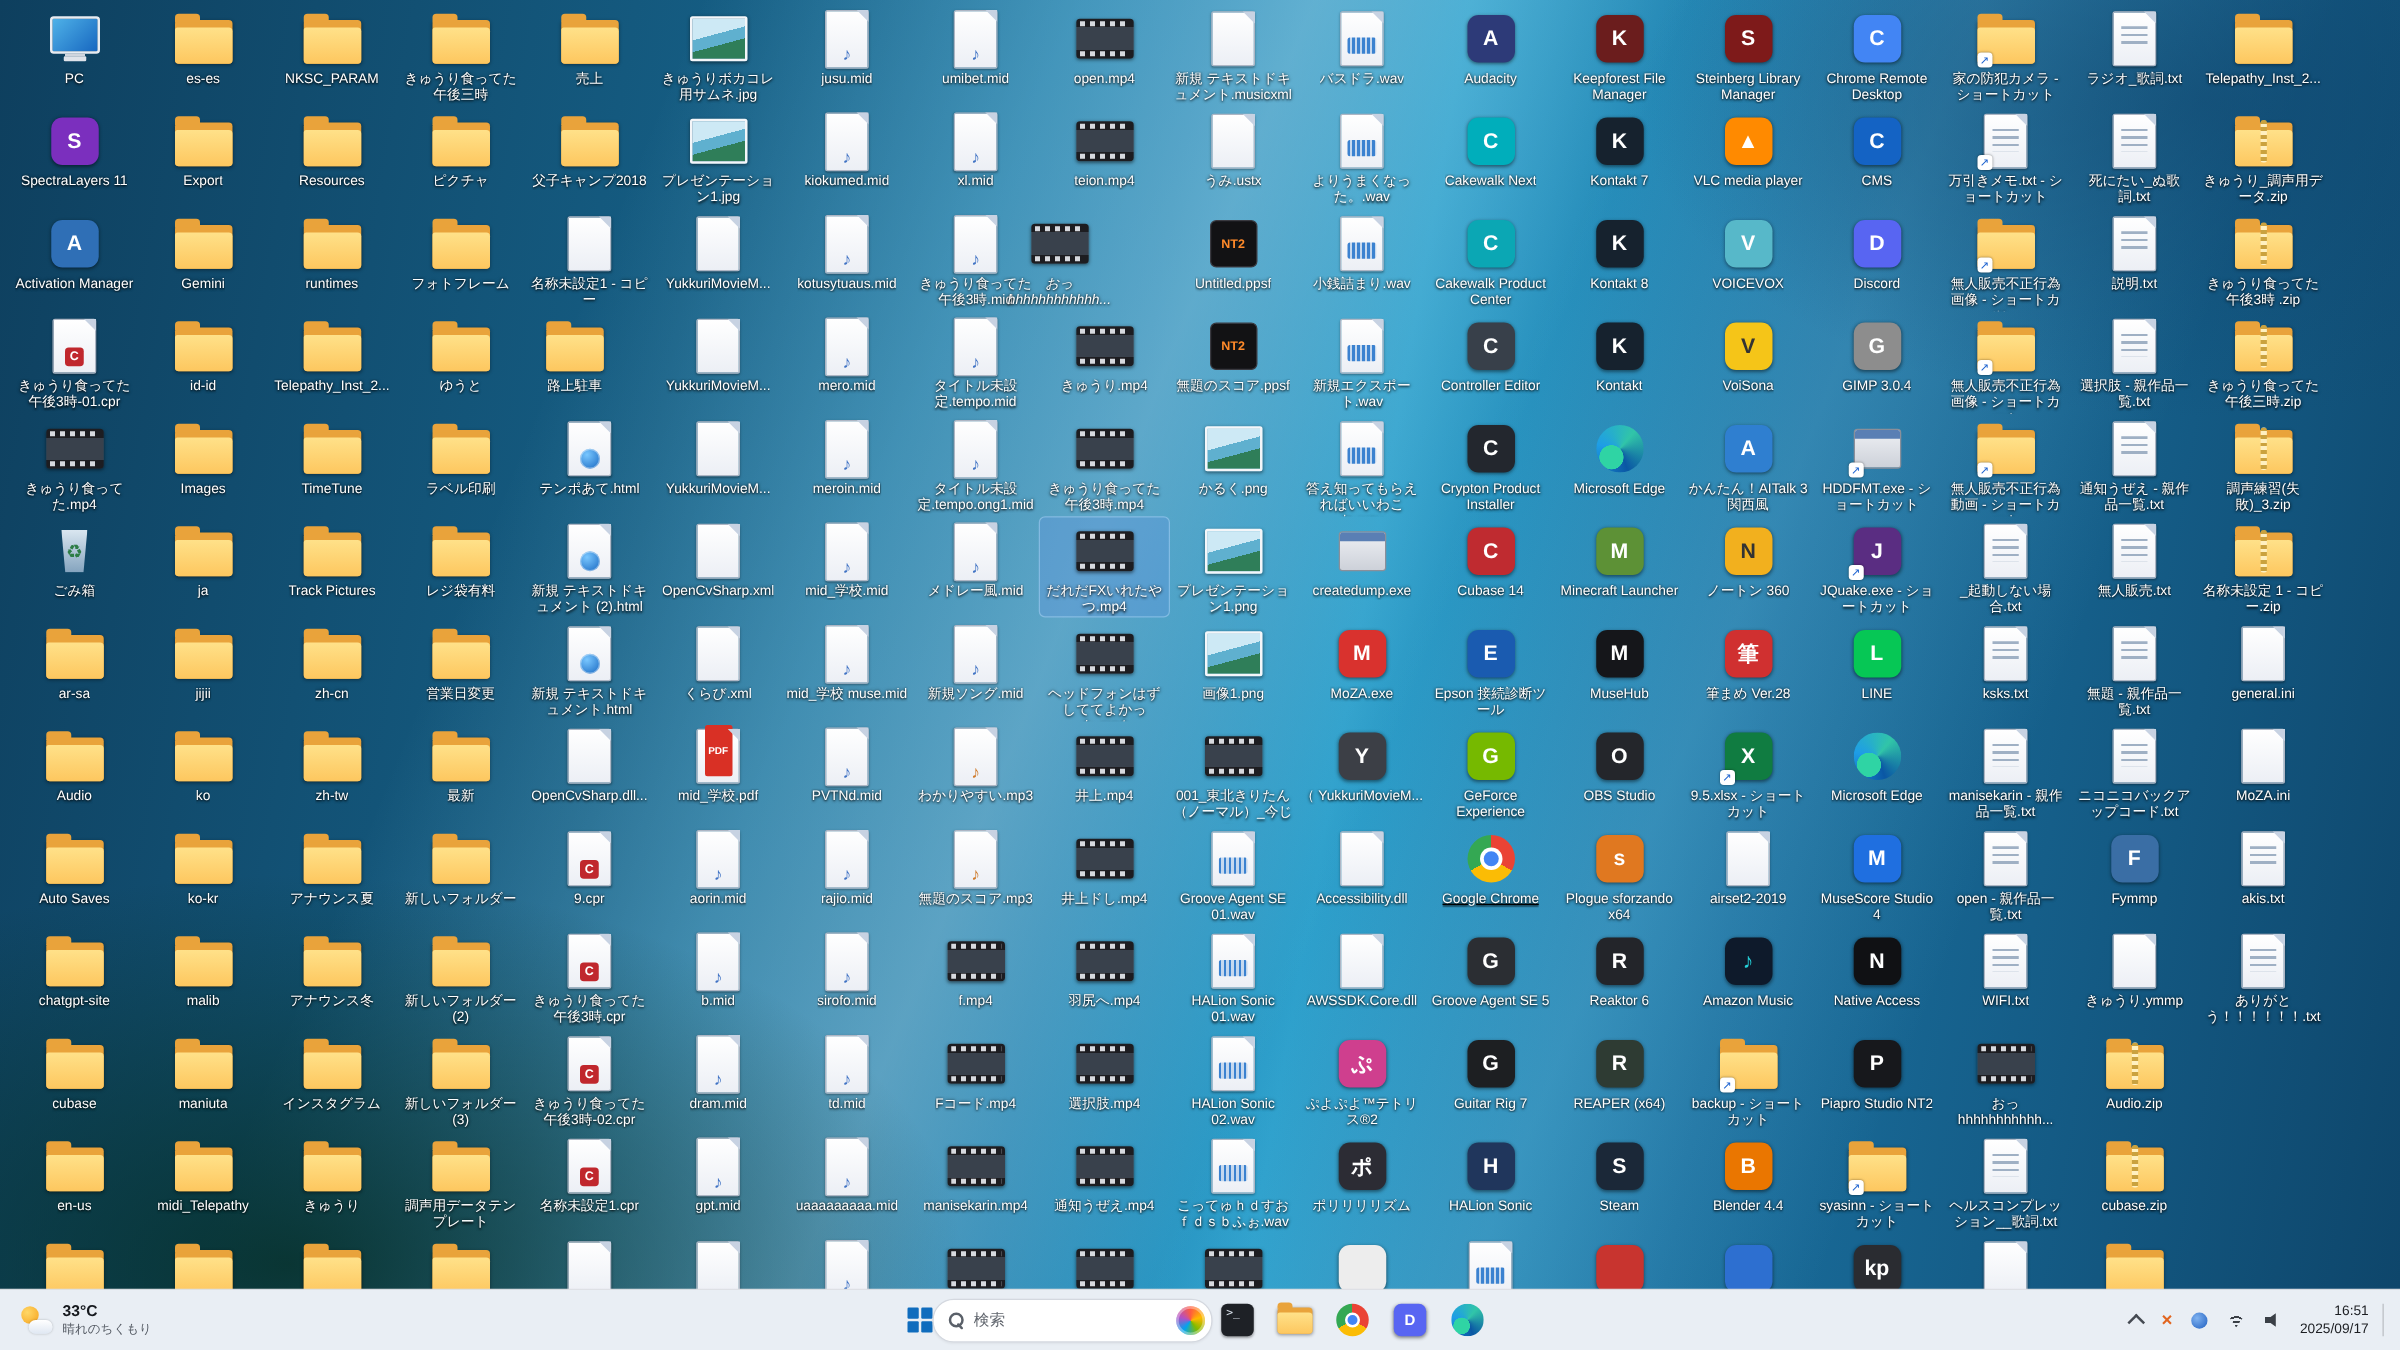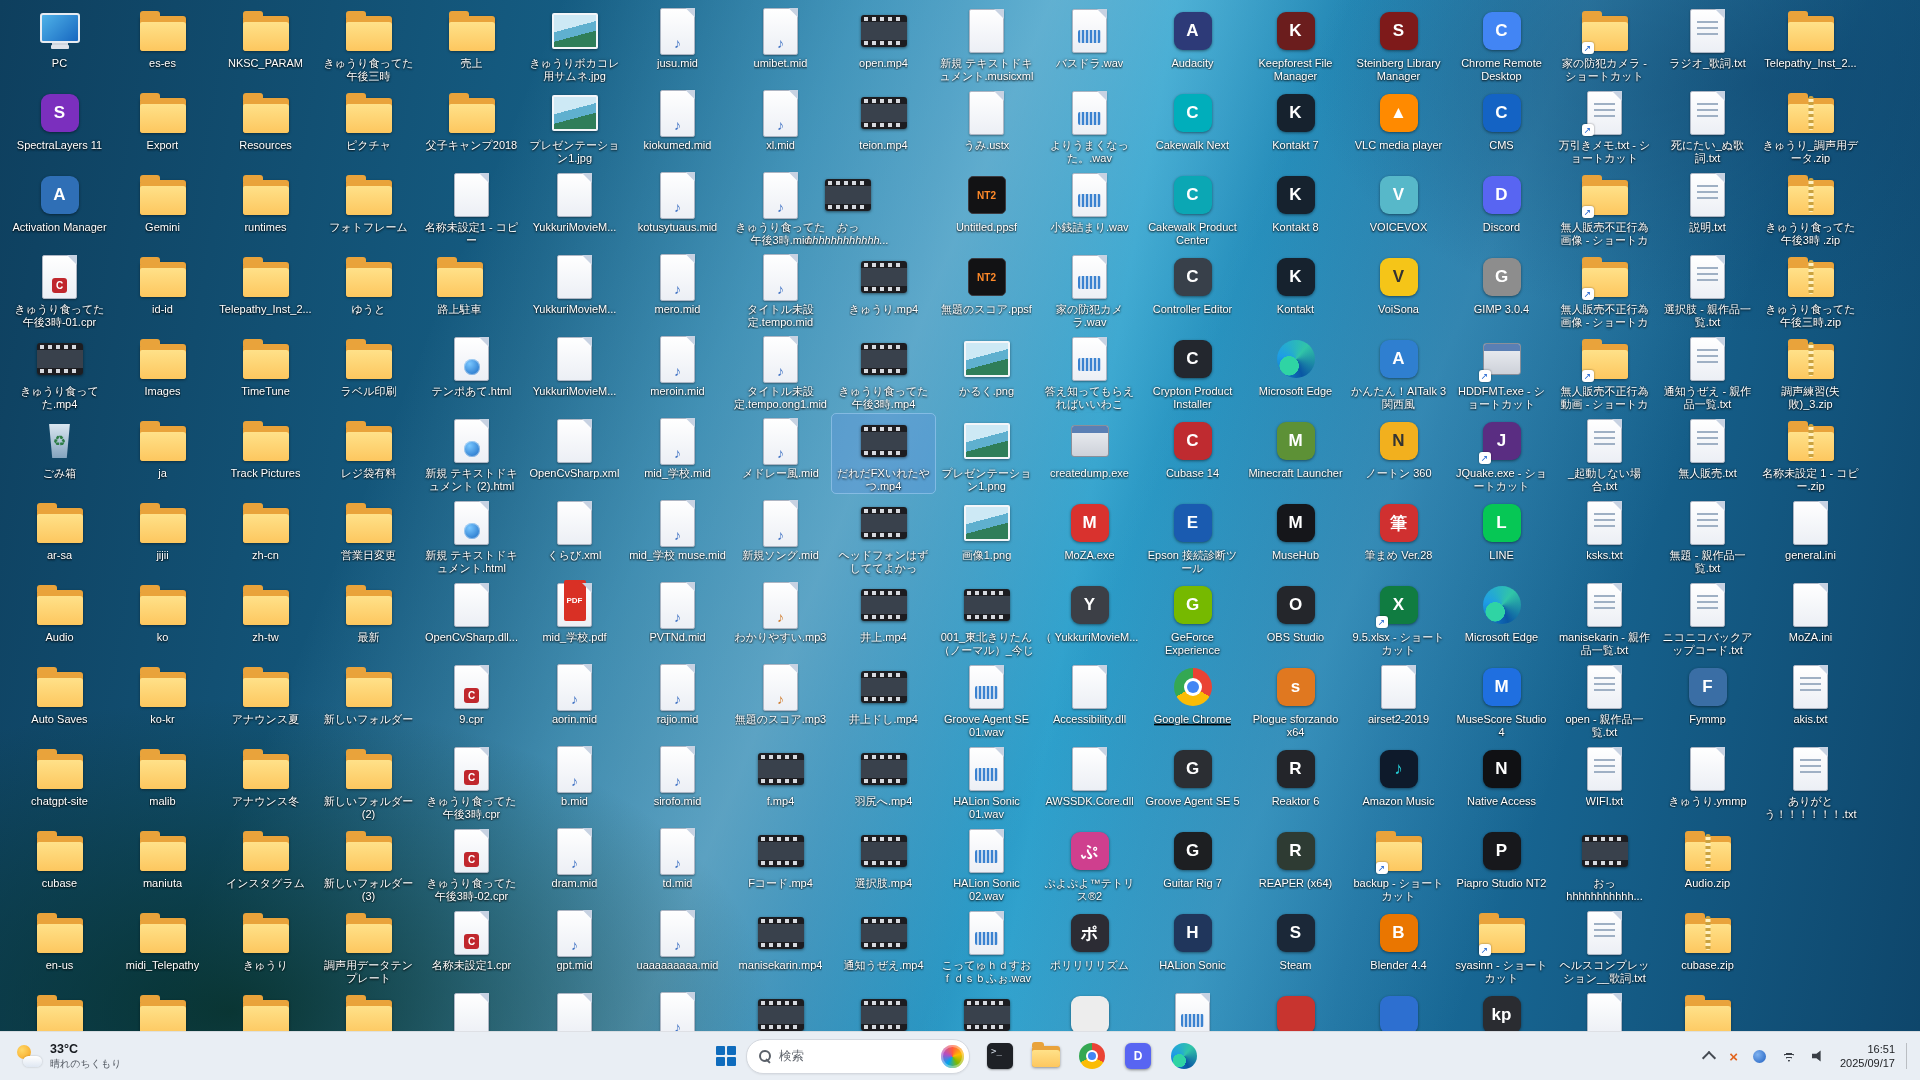--- a/index.html
+++ b/index.html
@@ -99,21 +99,21 @@
   .weather{position:absolute;left:6px;top:0;bottom:0;display:flex;align-items:center;gap:8px;padding:0 10px;cursor:pointer}
   .w-ico{position:relative;width:26px;height:22px}
   .w-ico .sun{position:absolute;left:1px;top:0;width:14px;height:14px;border-radius:50%;
           background:radial-gradient(circle at 35% 35%,#ffd868,#f6a21d)}
   .w-ico .cloud{position:absolute;right:0;bottom:0;width:19px;height:11px;border-radius:7px;
           background:linear-gradient(#ffffff,#dfe7f2);box-shadow:0 0 2px rgba(0,0,0,.25)}
   .w-txt{display:flex;flex-direction:column;line-height:1.25}
   .w-temp{font-size:12.5px;color:#15181d;font-weight:bold}
   .w-desc{font-size:10px;color:#555b64}
 
-  .tb-center{display:flex;align-items:center;gap:10px}
+  .tb-center{display:flex;align-items:center;}
   .start{border:0;background:transparent;display:grid;grid-template-columns:9px 9px;grid-template-rows:9px 9px;
          gap:2px;padding:0;cursor:pointer}
   .start i{background:#0f6cbd;border-radius:1px}
   .search{width:205px;height:33px;background:#fff;border:1px solid #d4d8df;border-radius:17px;display:flex;
           align-items:center;gap:8px;padding:0 5px 0 12px;box-shadow:0 1px 2px rgba(0,0,0,.06);cursor:text}
   .mag{position:relative;width:12px;height:12px;flex:0 0 auto}
   .mag::before{content:"";position:absolute;left:0;top:0;width:8px;height:8px;border:2px solid #5a6069;border-radius:50%}
   .mag::after{content:"";position:absolute;right:0;bottom:0;width:6px;height:2px;background:#5a6069;
           transform:rotate(45deg);border-radius:1px}
   .search-txt{flex:1;font-size:12.5px;color:#61666e}
@@ -543,21 +543,21 @@
     <div class="dicon" style="left: 935px; top: 250px;">
       <div class="glyph">
         <span class="ic-ppsf">NT2</span>
       </div>
       <div class="lbl">無題のスコア.ppsf</div>
     </div>
     <div class="dicon" style="left: 1038px; top: 250px;">
       <div class="glyph">
         <span class="ic-file f-wav"></span>
       </div>
-      <div class="lbl">家の防犯カメラ.wav</div>
+      <div class="lbl">新規エクスポート.wav</div>
     </div>
     <div class="dicon" style="left: 1141px; top: 250px;">
       <div class="glyph">
         <span class="ic-app" style="background:#38404a;color:#fff">C</span>
       </div>
       <div class="lbl">Controller Editor</div>
     </div>
     <div class="dicon" style="left: 1244px; top: 250px;">
       <div class="glyph">
         <span class="ic-app" style="background:#16222e;color:#fff">K</span>

